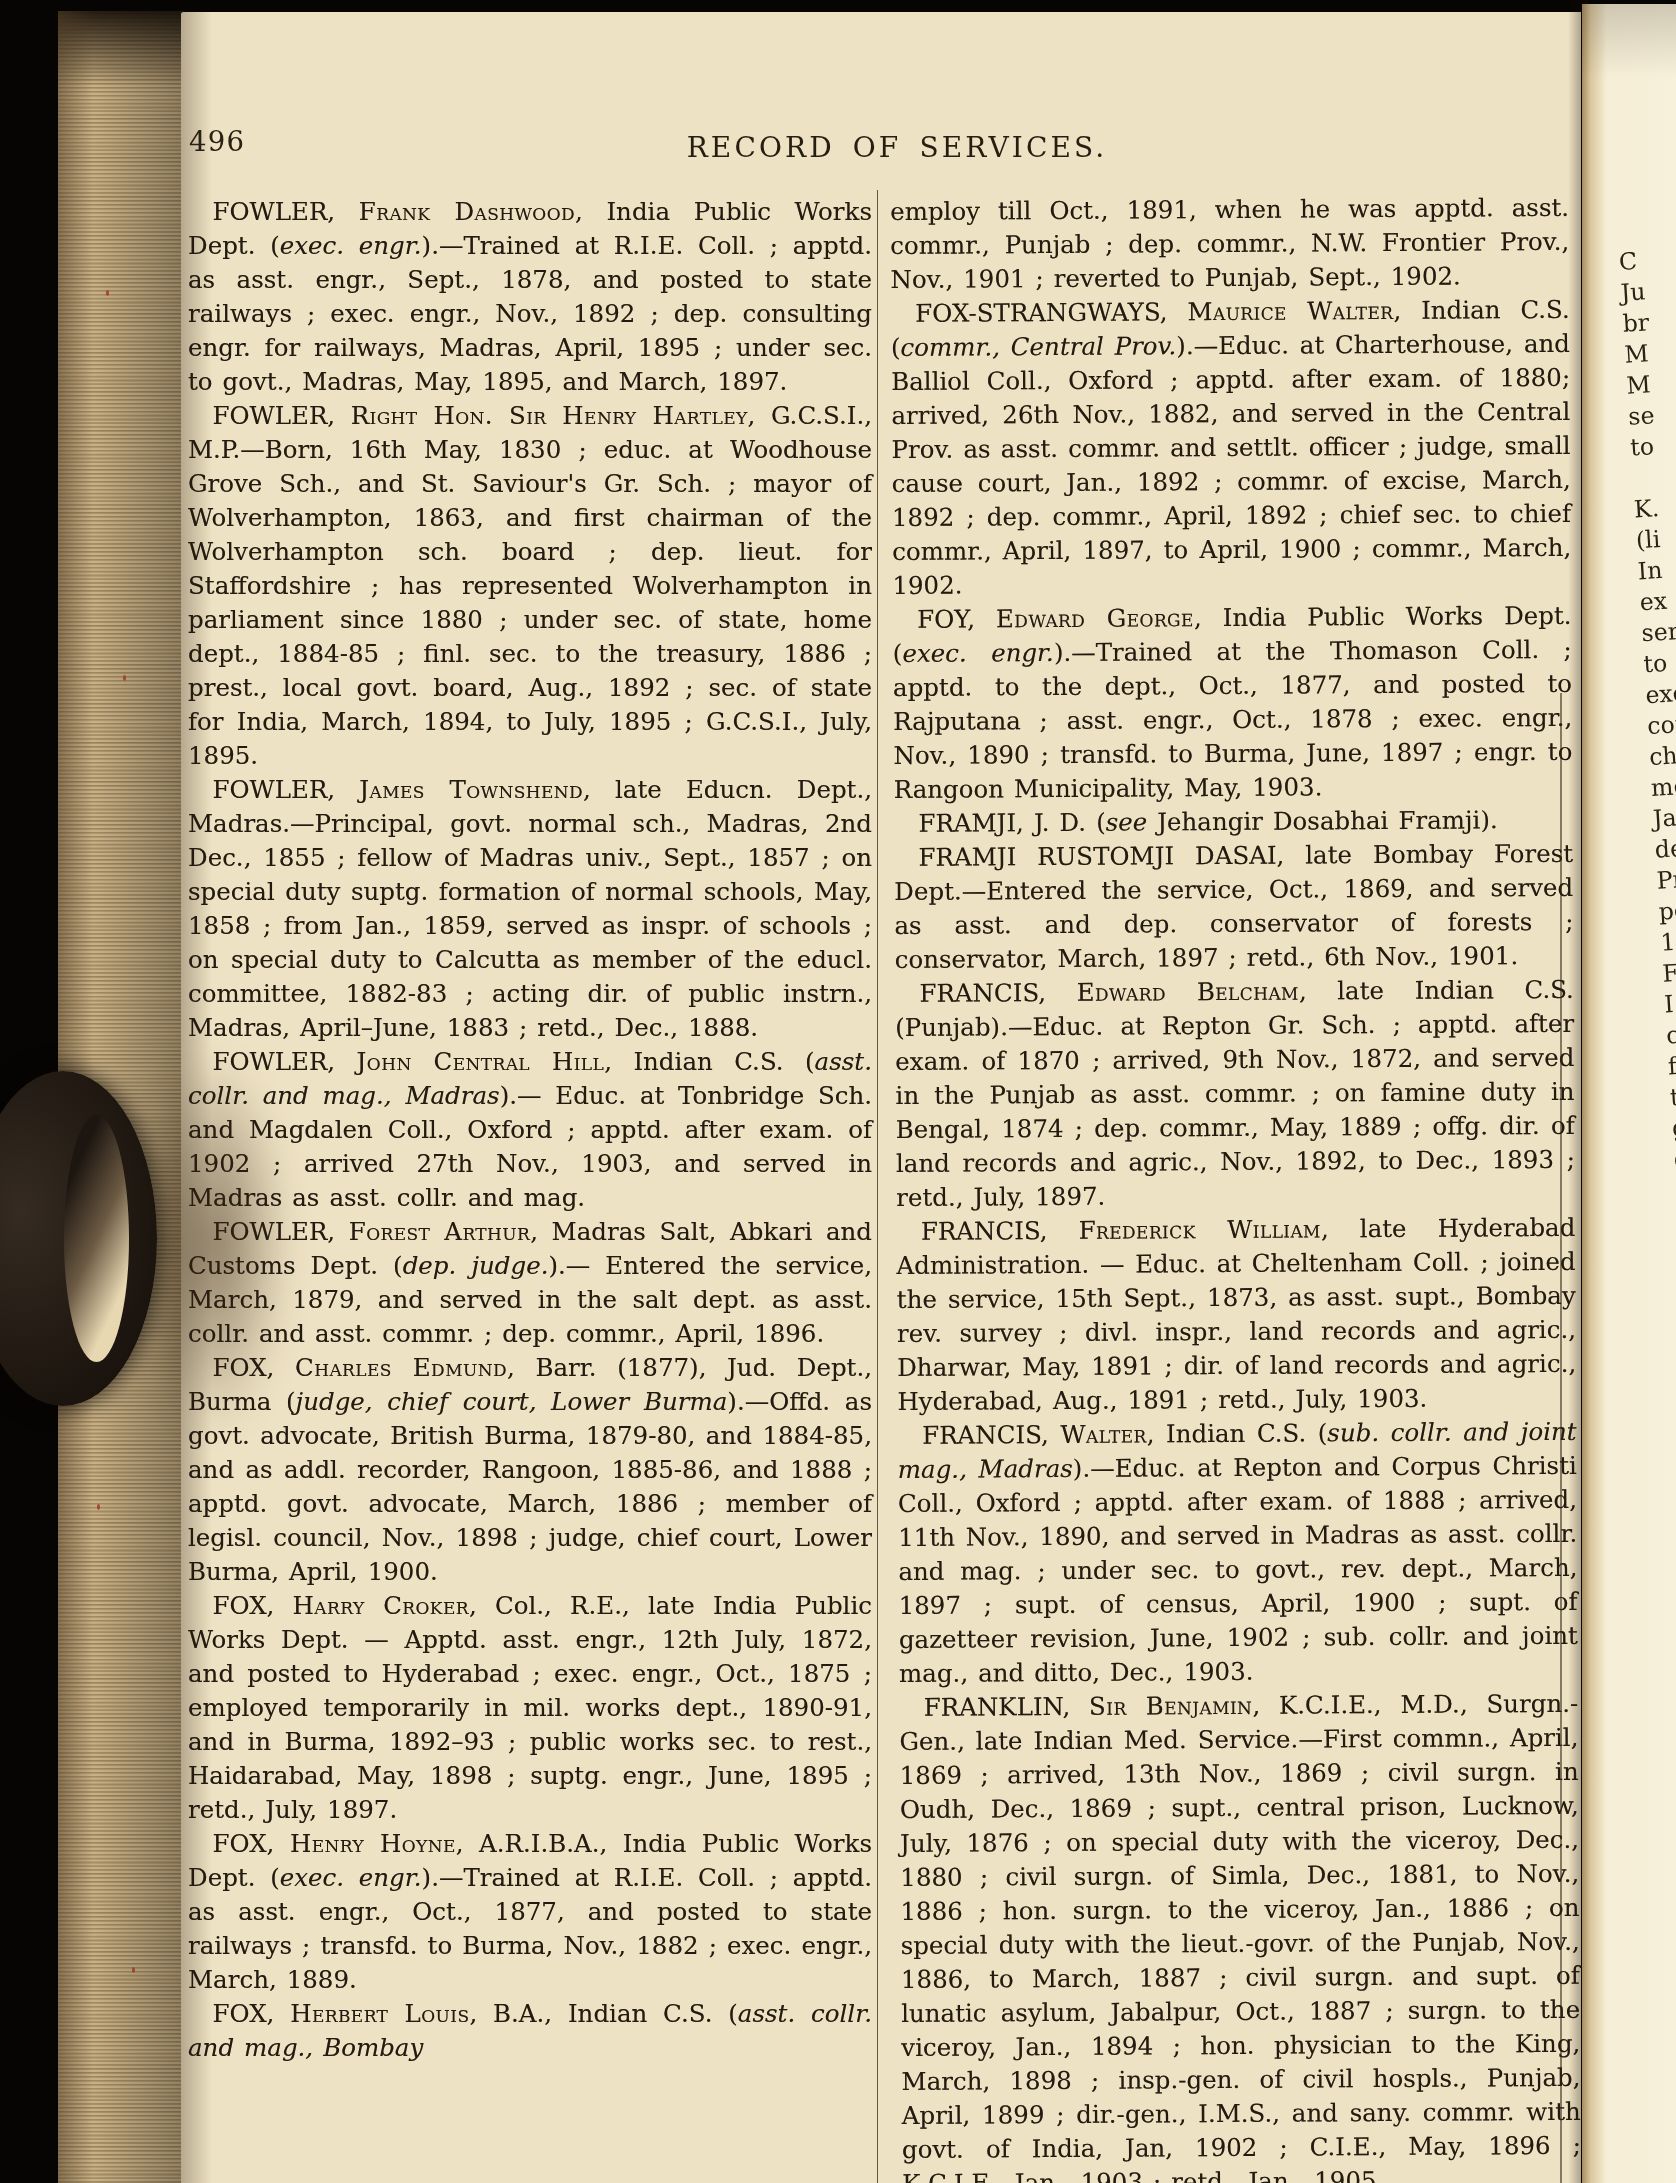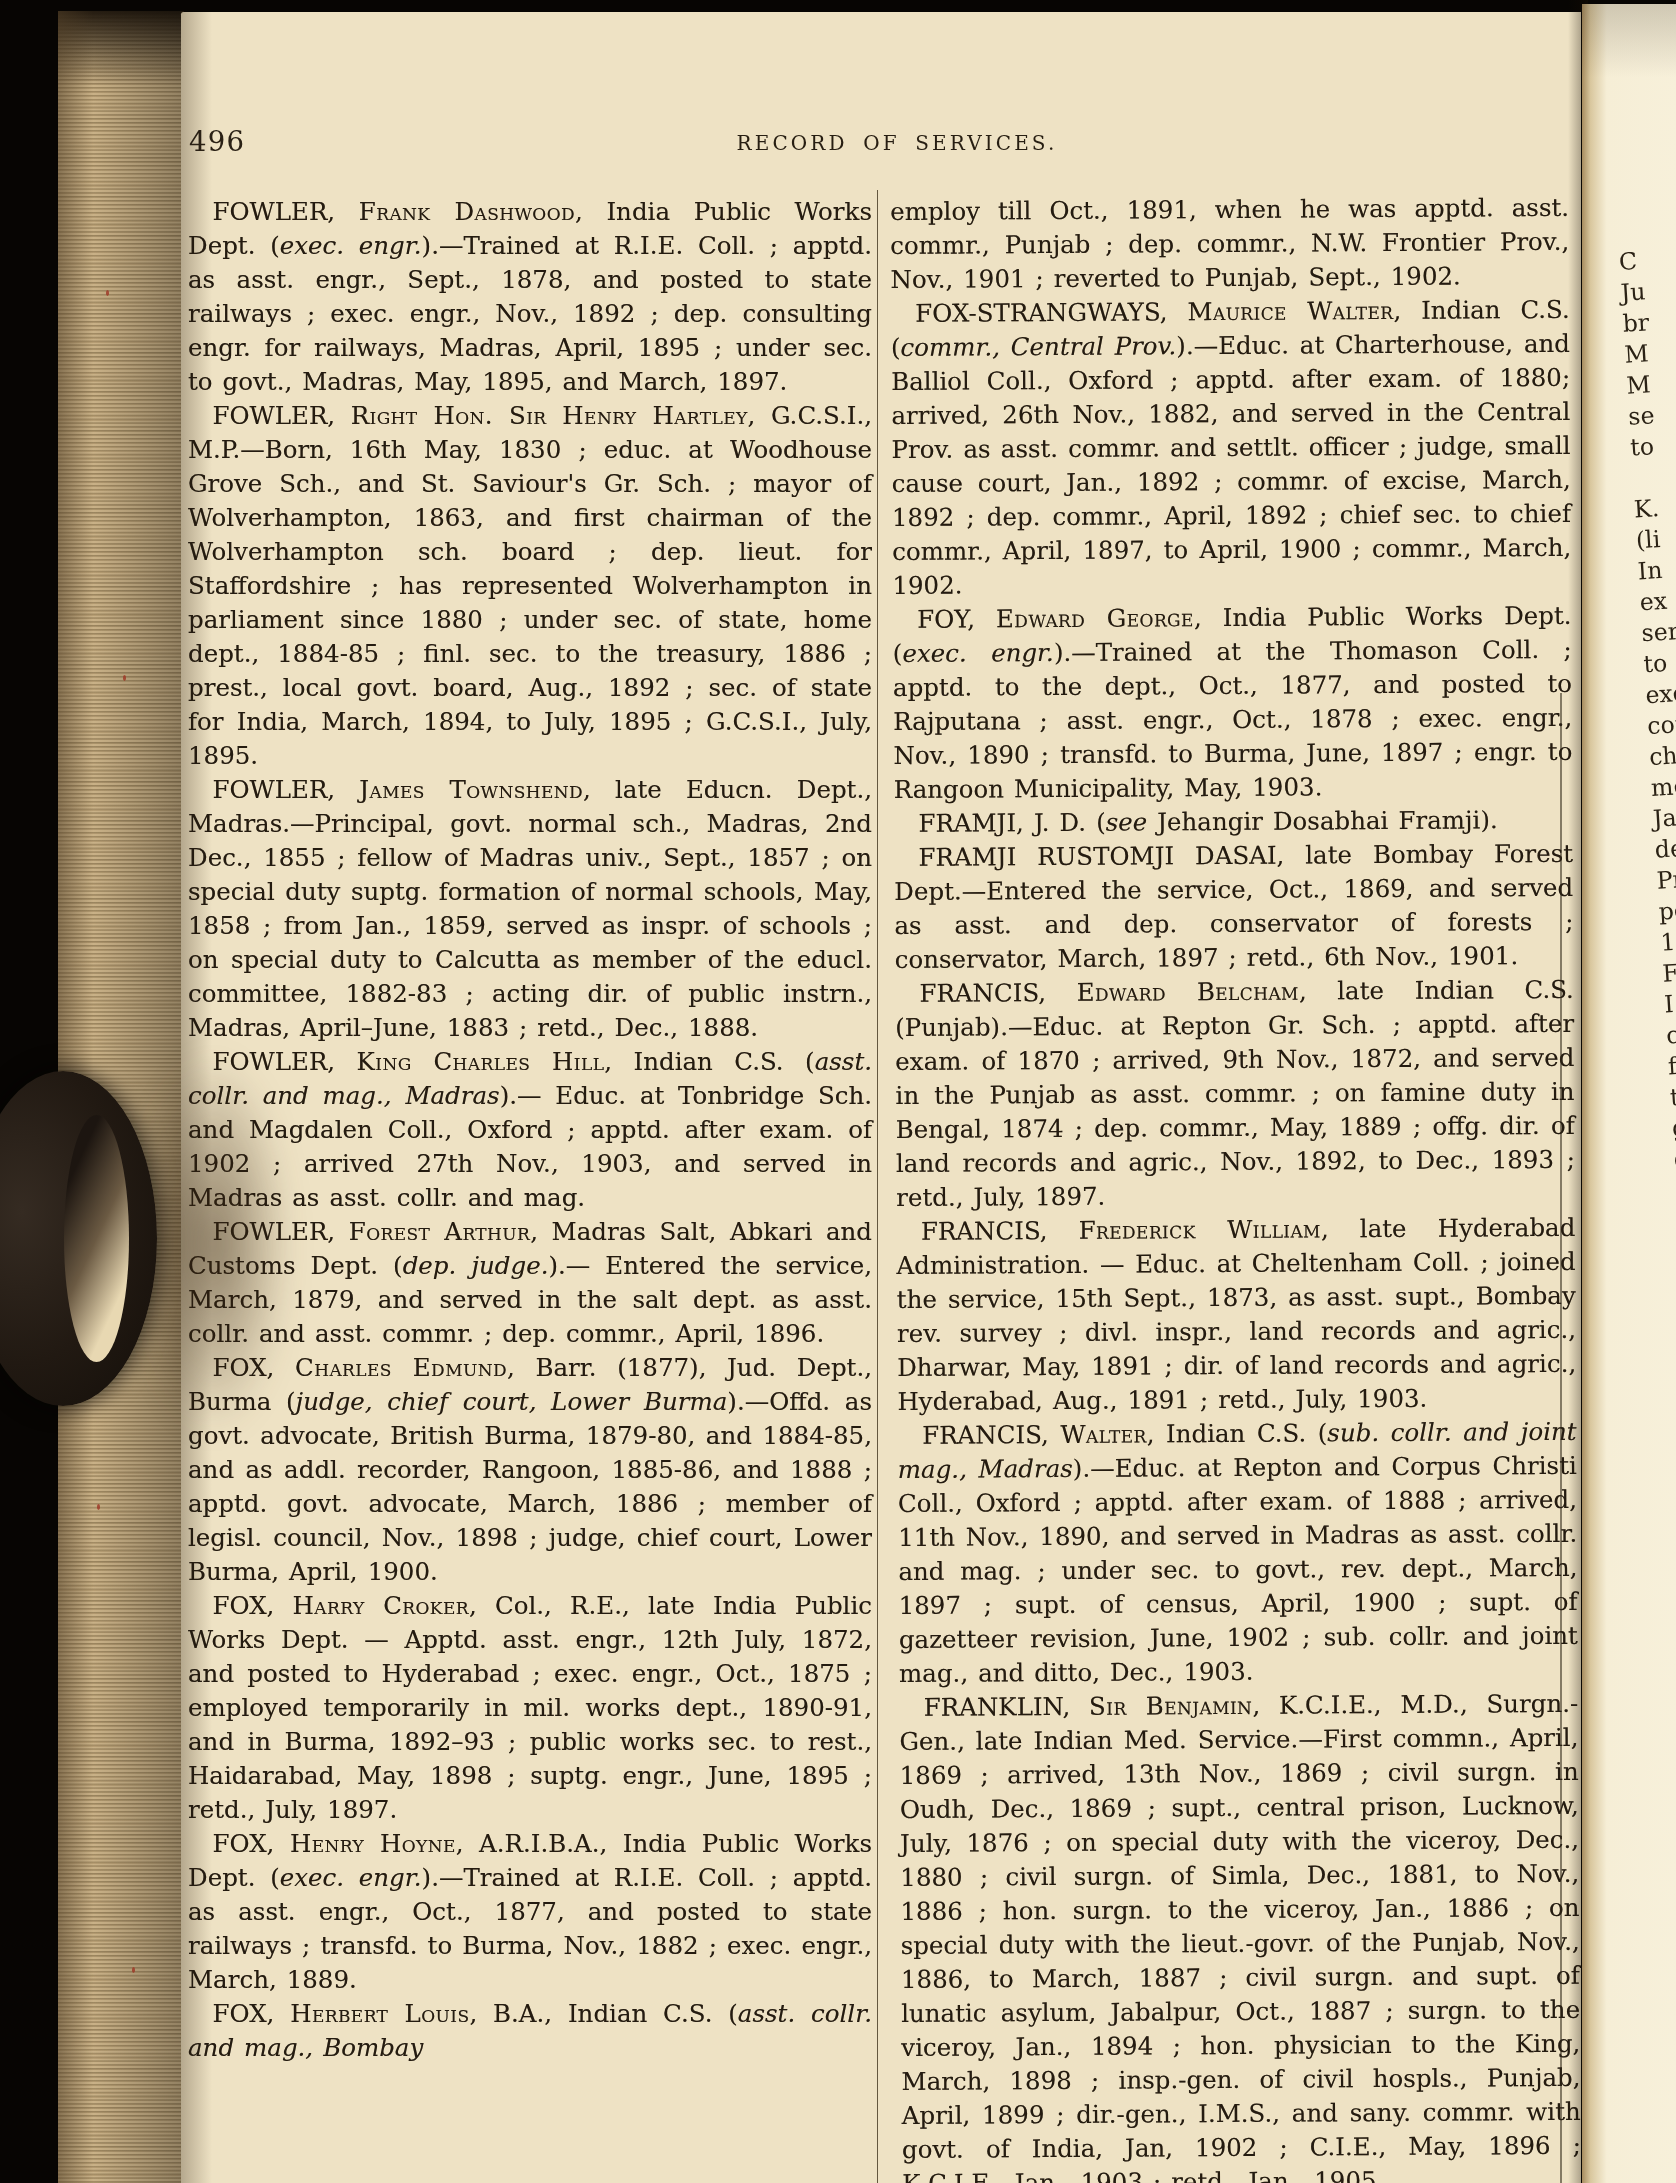--- a/index.html
+++ b/index.html
@@ -21,21 +21,21 @@
       linear-gradient(160deg, rgba(255,250,233,.22), rgba(255,250,233,0) 45%, rgba(70,48,22,.16) 88%),
       linear-gradient(to bottom, rgba(40,28,14,.20) 0%, rgba(40,28,14,0) 2.2%, rgba(40,28,14,0) 96.5%, rgba(40,28,14,.30) 100%),
       linear-gradient(to right, #dcca a 0%, #e6d7b4 0%, #efe3c6 9%, #f1e6cb 55%, #ecdfbe 82%, #d9c69c 95%, #a98f60 100%);
     background-color:#eee2c4;}
   .page-inner-shadow{position:absolute;left:0;top:0;width:31px;height:100%;
     background:linear-gradient(to right, rgba(50,35,16,.30), rgba(50,35,16,0));}
 
   .page-number{position:absolute;left:7.9px;top:113px;font-size:27.5px;color:#2a2115;
     letter-spacing:1.3px;text-align:center;}
   .page-title{position:absolute;left:432px;top:119px;width:568px;text-align:center;
-    font-size:20px;color:#271e12;letter-spacing:3.1px;word-spacing:6.1px;}
+    font-size:28px;color:#271e12;letter-spacing:3.1px;word-spacing:6.1px;}
 
   .col{position:absolute;top:183px;font-size:24.5px;line-height:34px;color:#241b10;
     text-align:justify;word-spacing:2.2px;text-shadow:0 0 0.4px rgba(36,27,16,.45);}
   .col-left{left:7px;width:684px;}
   .col-right{left:709px;width:679px;transform:rotate(-0.35deg);transform-origin:left top;}
   .para{margin:0;}
   .para.ind{text-indent:24.5px;}
   .r-s{font-variant:small-caps;letter-spacing:0.4px;}
   .r-em{font-style:italic;}
 
@@ -86,21 +86,21 @@
   <div class="page">
     <div class="page-inner-shadow"></div>
 
     <div class="page-number">496</div>
     <div class="page-title">RECORD OF SERVICES.</div>
 
     <div class="col col-left" id="col-left">
         <p class="para ind"><span class="r-n">FOWLER, </span><span class="r-s">Frank Dashwood</span><span class="r-n">, India Public Works Dept. (</span><span class="r-em">exec. engr.</span><span class="r-n">).—Trained at R.I.E. Coll. ; apptd. as asst. engr., Sept., 1878, and posted to state railways ; exec. engr., Nov., 1892 ; dep. consulting engr. for railways, Madras, April, 1895 ; under sec. to govt., Madras, May, 1895, and March, 1897.</span></p>
         <p class="para ind"><span class="r-n">FOWLER, </span><span class="r-s">Right Hon. Sir Henry Hartley</span><span class="r-n">, G.C.S.I., M.P.—Born, 16th May, 1830 ; educ. at Woodhouse Grove Sch., and St. Saviour's Gr. Sch. ; mayor of Wolverhampton, 1863, and first chairman of the Wolverhampton sch. board ; dep. lieut. for Staffordshire ; has represented Wolverhampton in parliament since 1880 ; under sec. of state, home dept., 1884-85 ; finl. sec. to the treasury, 1886 ; prest., local govt. board, Aug., 1892 ; sec. of state for India, March, 1894, to July, 1895 ; G.C.S.I., July, 1895.</span></p>
         <p class="para ind"><span class="r-n">FOWLER, </span><span class="r-s">James Townshend</span><span class="r-n">, late Educn. Dept., Madras.—Principal, govt. normal sch., Madras, 2nd Dec., 1855 ; fellow of Madras univ., Sept., 1857 ; on special duty suptg. formation of normal schools, May, 1858 ; from Jan., 1859, served as inspr. of schools ; on special duty to Calcutta as member of the educl. committee, 1882-83 ; acting dir. of public instrn., Madras, April–June, 1883 ; retd., Dec., 1888.</span></p>
-        <p class="para ind"><span class="r-n">FOWLER, </span><span class="r-s">King Charles Hill</span><span class="r-n">, Indian C.S. (</span><span class="r-em">asst. collr. and mag., Madras</span><span class="r-n">).— Educ. at Tonbridge Sch. and Magdalen Coll., Oxford ; apptd. after exam. of 1902 ; arrived 27th Nov., 1903, and served in Madras as asst. collr. and mag.</span></p>
+        <p class="para ind"><span class="r-n">FOWLER, </span><span class="r-s">John Central Hill</span><span class="r-n">, Indian C.S. (</span><span class="r-em">asst. collr. and mag., Madras</span><span class="r-n">).— Educ. at Tonbridge Sch. and Magdalen Coll., Oxford ; apptd. after exam. of 1902 ; arrived 27th Nov., 1903, and served in Madras as asst. collr. and mag.</span></p>
         <p class="para ind"><span class="r-n">FOWLER, </span><span class="r-s">Forest Arthur</span><span class="r-n">, Madras Salt, Abkari and Customs Dept. (</span><span class="r-em">dep. judge.</span><span class="r-n">).— Entered the service, March, 1879, and served in the salt dept. as asst. collr. and asst. commr. ; dep. commr., April, 1896.</span></p>
         <p class="para ind"><span class="r-n">FOX, </span><span class="r-s">Charles Edmund</span><span class="r-n">, Barr. (1877), Jud. Dept., Burma (</span><span class="r-em">judge, chief court, Lower Burma</span><span class="r-n">).—Offd. as govt. advocate, British Burma, 1879-80, and 1884-85, and as addl. recorder, Rangoon, 1885-86, and 1888 ; apptd. govt. advocate, March, 1886 ; member of legisl. council, Nov., 1898 ; judge, chief court, Lower Burma, April, 1900.</span></p>
         <p class="para ind"><span class="r-n">FOX, </span><span class="r-s">Harry Croker</span><span class="r-n">, Col., R.E., late India Public Works Dept. — Apptd. asst. engr., 12th July, 1872, and posted to Hyderabad ; exec. engr., Oct., 1875 ; employed temporarily in mil. works dept., 1890-91, and in Burma, 1892–93 ; public works sec. to rest., Haidarabad, May, 1898 ; suptg. engr., June, 1895 ; retd., July, 1897.</span></p>
         <p class="para ind"><span class="r-n">FOX, </span><span class="r-s">Henry Hoyne</span><span class="r-n">, A.R.I.B.A., India Public Works Dept. (</span><span class="r-em">exec. engr.</span><span class="r-n">).—Trained at R.I.E. Coll. ; apptd. as asst. engr., Oct., 1877, and posted to state railways ; transfd. to Burma, Nov., 1882 ; exec. engr., March, 1889.</span></p>
         <p class="para ind"><span class="r-n">FOX, </span><span class="r-s">Herbert Louis</span><span class="r-n">, B.A., Indian C.S. (</span><span class="r-em">asst. collr. and mag., Bombay</span></p>
       </div>
     <div class="col col-right" id="col-right">
         <p class="para"><span class="r-n">employ till Oct., 1891, when he was apptd. asst. commr., Punjab ; dep. commr., N.W. Frontier Prov., Nov., 1901 ; reverted to Punjab, Sept., 1902.</span></p>
         <p class="para ind"><span class="r-n">FOX-STRANGWAYS, </span><span class="r-s">Maurice Walter</span><span class="r-n">, Indian C.S. (</span><span class="r-em">commr., Central Prov.</span><span class="r-n">).—Educ. at Charterhouse, and Balliol Coll., Oxford ; apptd. after exam. of 1880; arrived, 26th Nov., 1882, and served in the Central Prov. as asst. commr. and settlt. officer ; judge, small cause court, Jan., 1892 ; commr. of excise, March, 1892 ; dep. commr., April, 1892 ; chief sec. to chief commr., April, 1897, to April, 1900 ; commr., March, 1902.</span></p>
         <p class="para ind"><span class="r-n">FOY, </span><span class="r-s">Edward George</span><span class="r-n">, India Public Works Dept. (</span><span class="r-em">exec. engr.</span><span class="r-n">).—Trained at the Thomason Coll. ; apptd. to the dept., Oct., 1877, and posted to Rajputana ; asst. engr., Oct., 1878 ; exec. engr., Nov., 1890 ; transfd. to Burma, June, 1897 ; engr. to Rangoon Municipality, May, 1903.</span></p>

